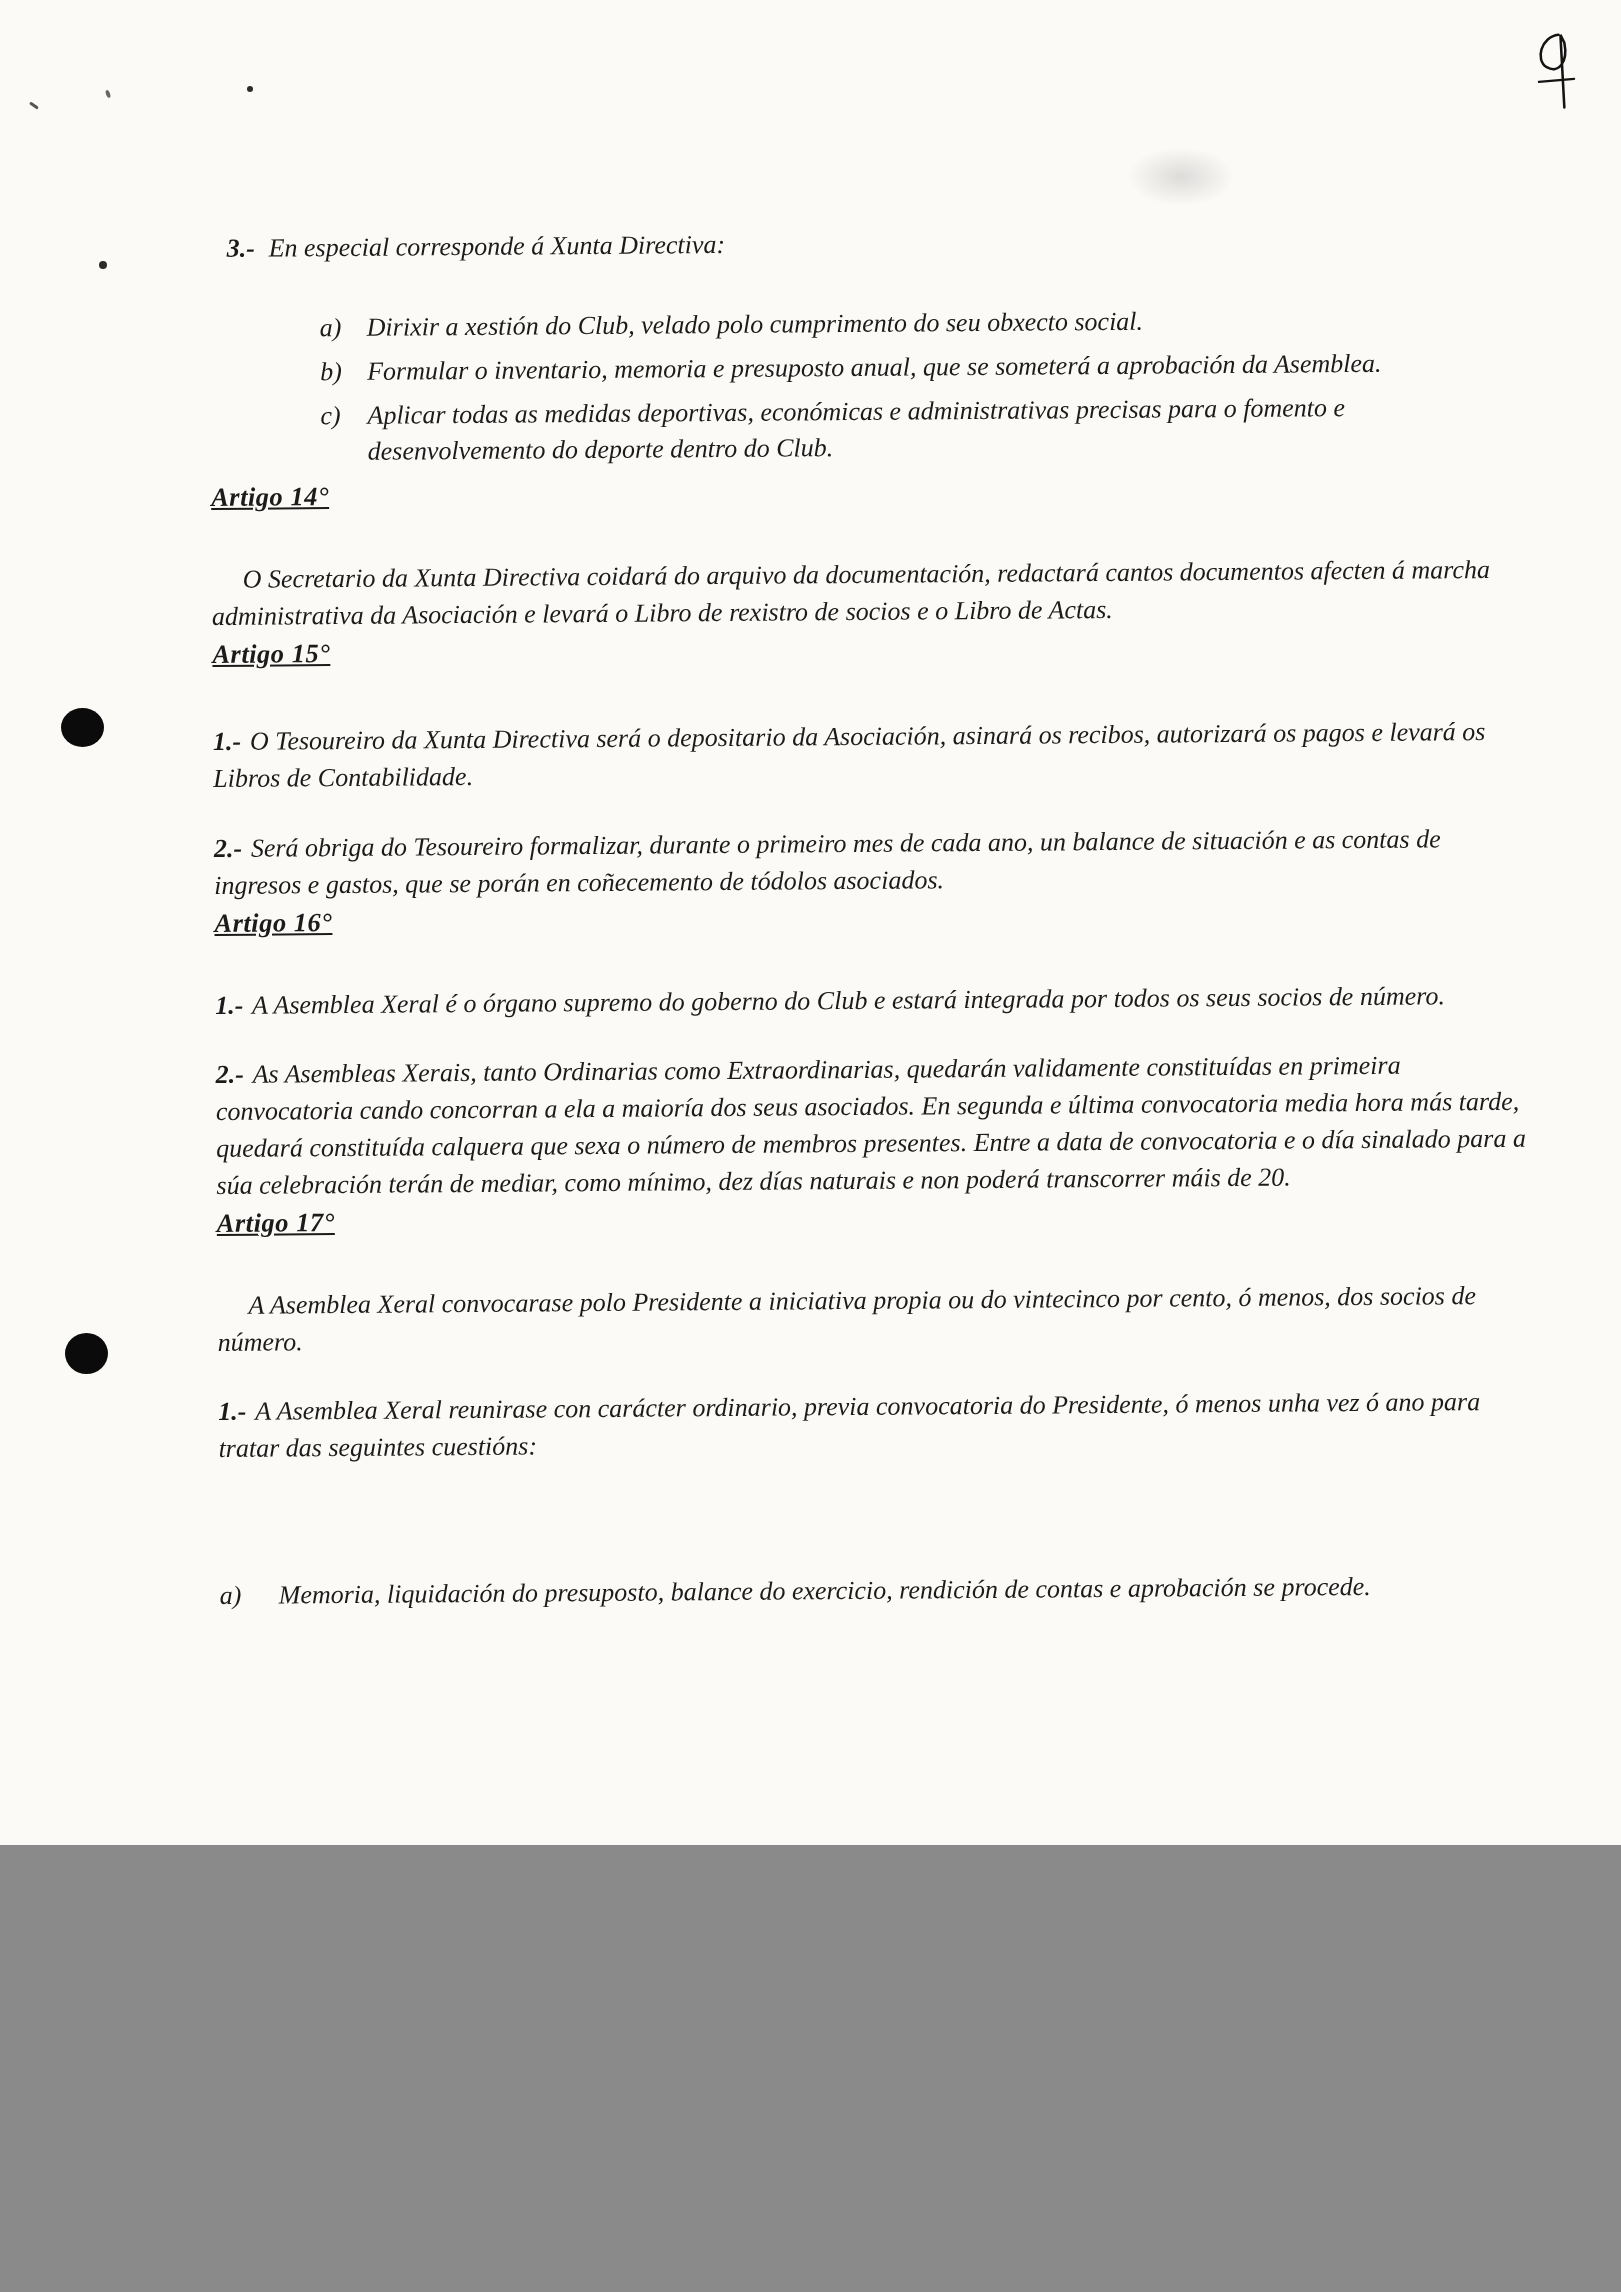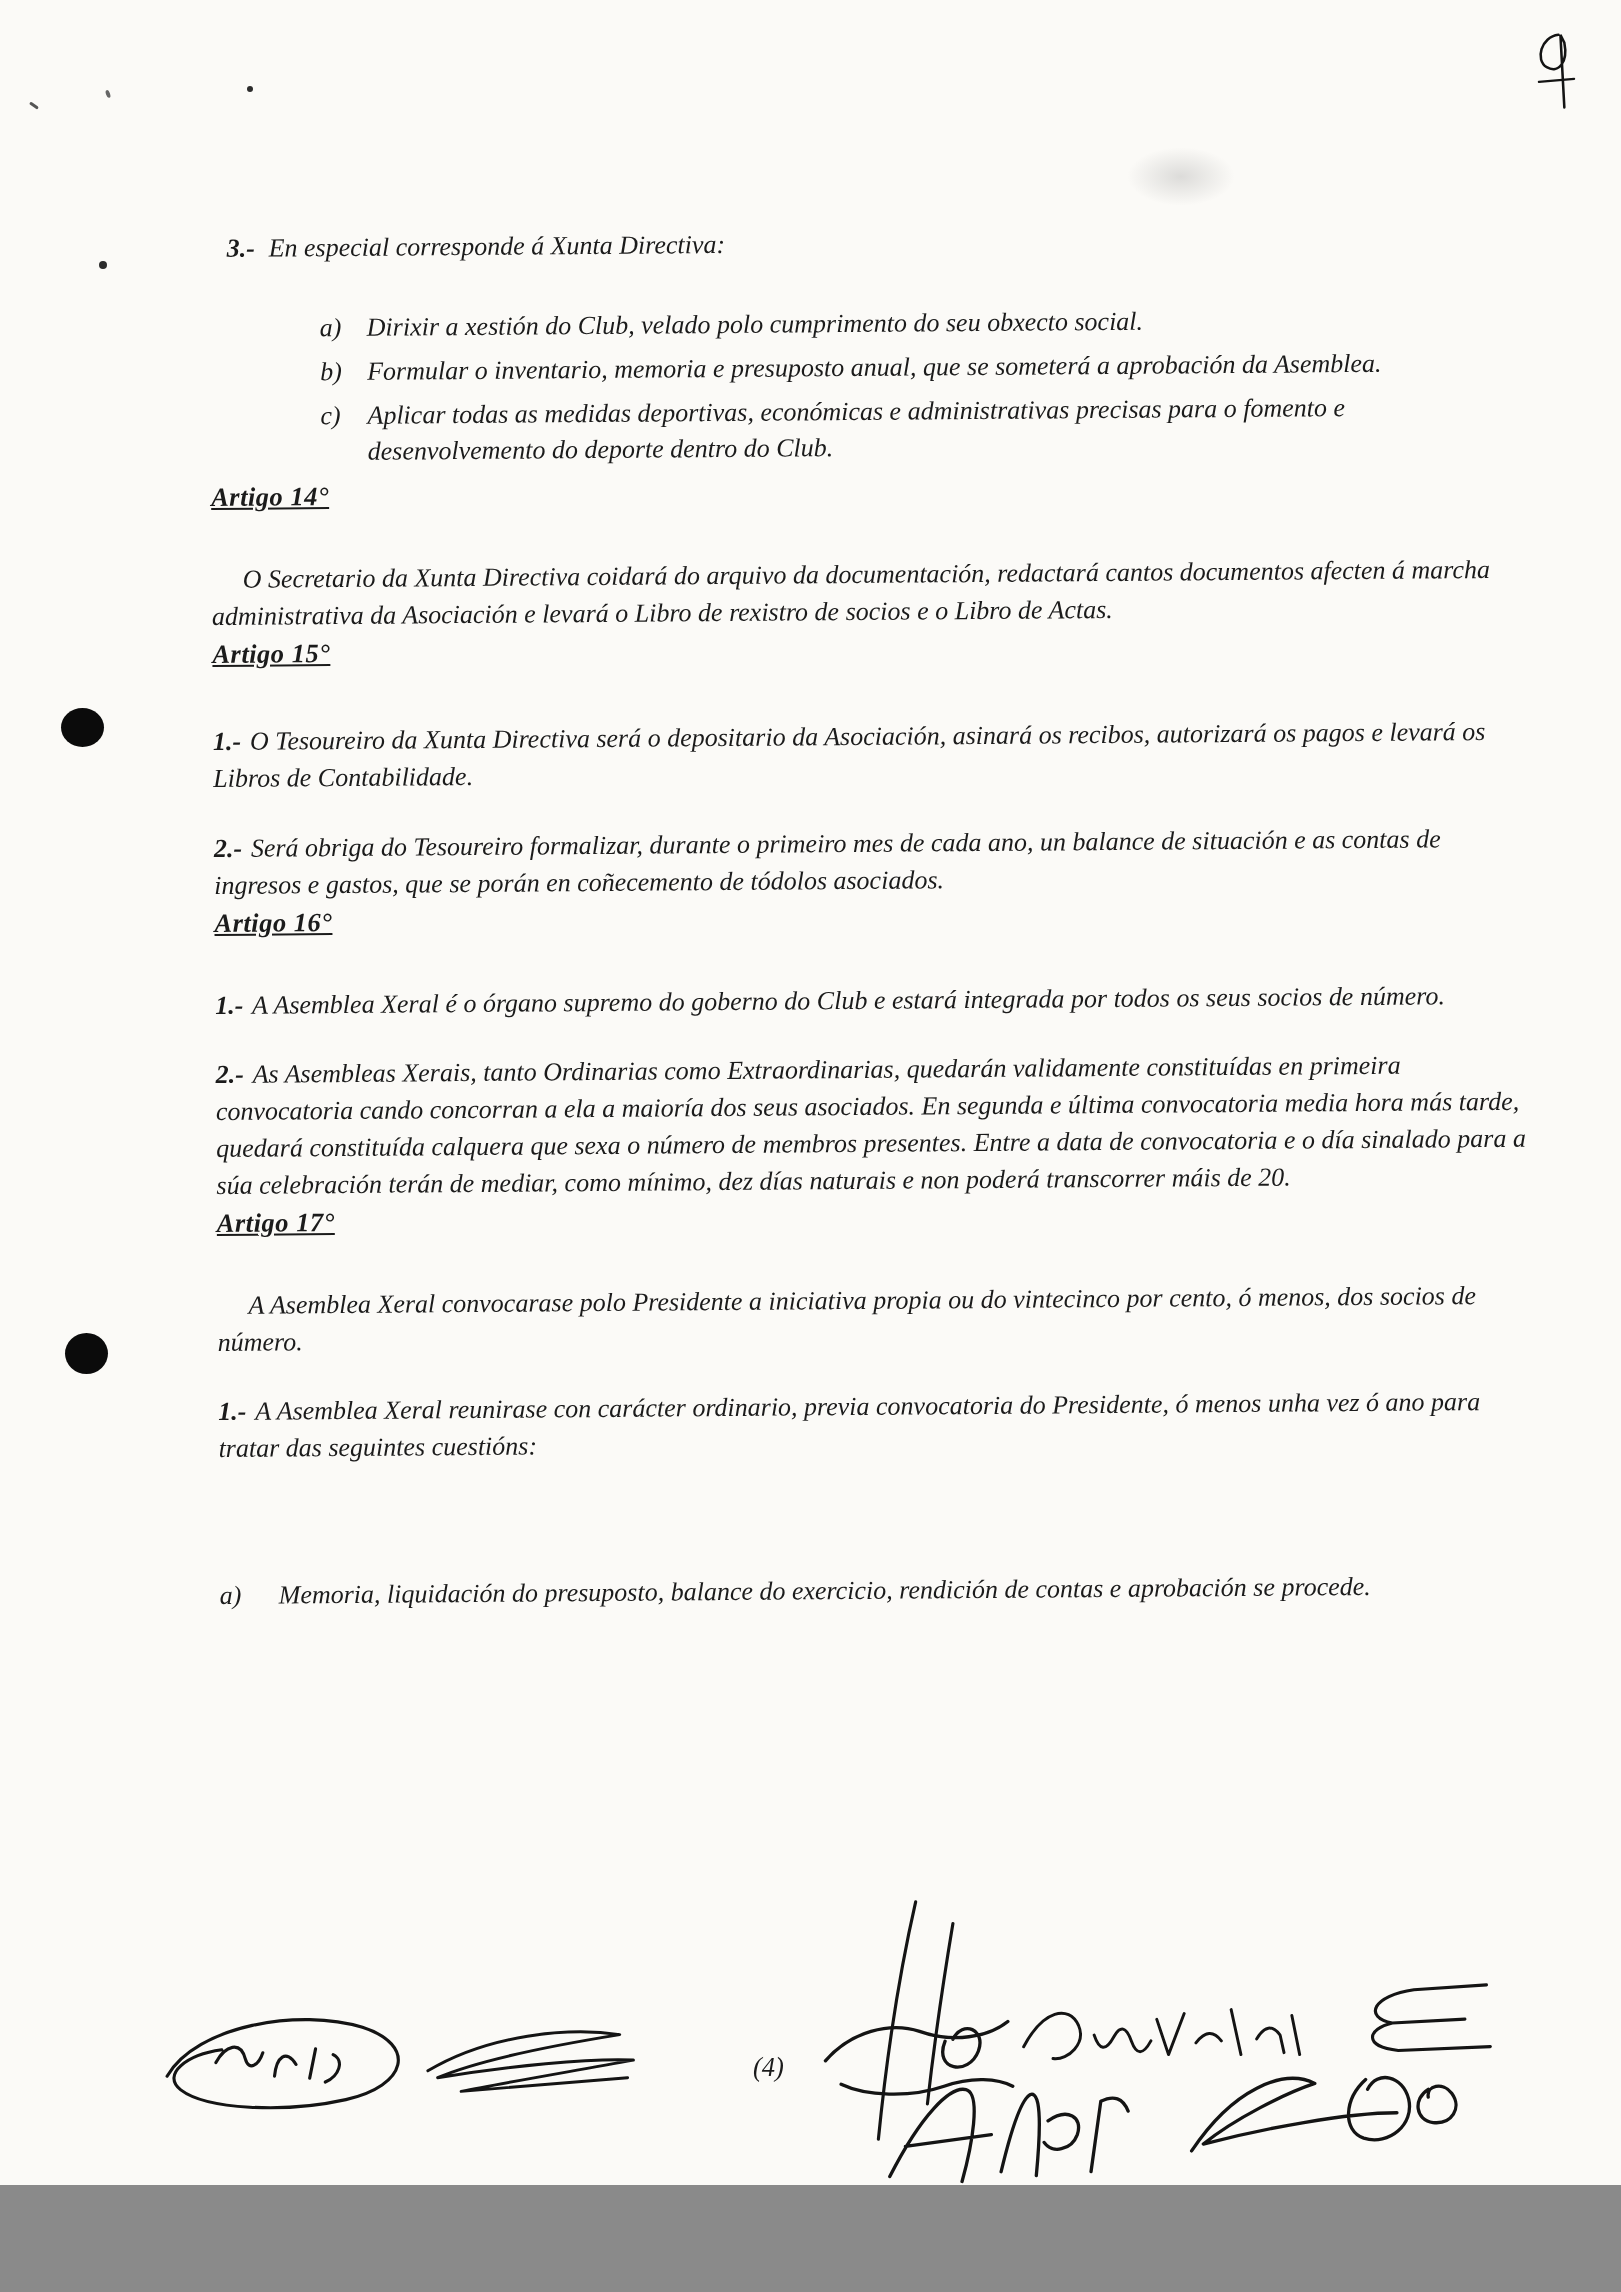--- a/index.html
+++ b/index.html
@@ -1,19 +1,19 @@
 <!DOCTYPE html>
 <html><head>
 <meta charset="utf-8">
 <style>
   * { box-sizing: border-box; }
   html,body { margin:0; padding:0; background:#8a8a8a; }
   .page {
     position:relative;
-    width:1621px; height:2185px;
+    width:1621px; height:1845px;
     margin:0 auto;
     background:#fbfaf7;
     font-family:"Liberation Serif", serif;
     font-style:italic;
     color:#1b1b1b;
     overflow:hidden;
   }
   
   .content {
     position:absolute; left:209px; top:231px; width:1315px;

